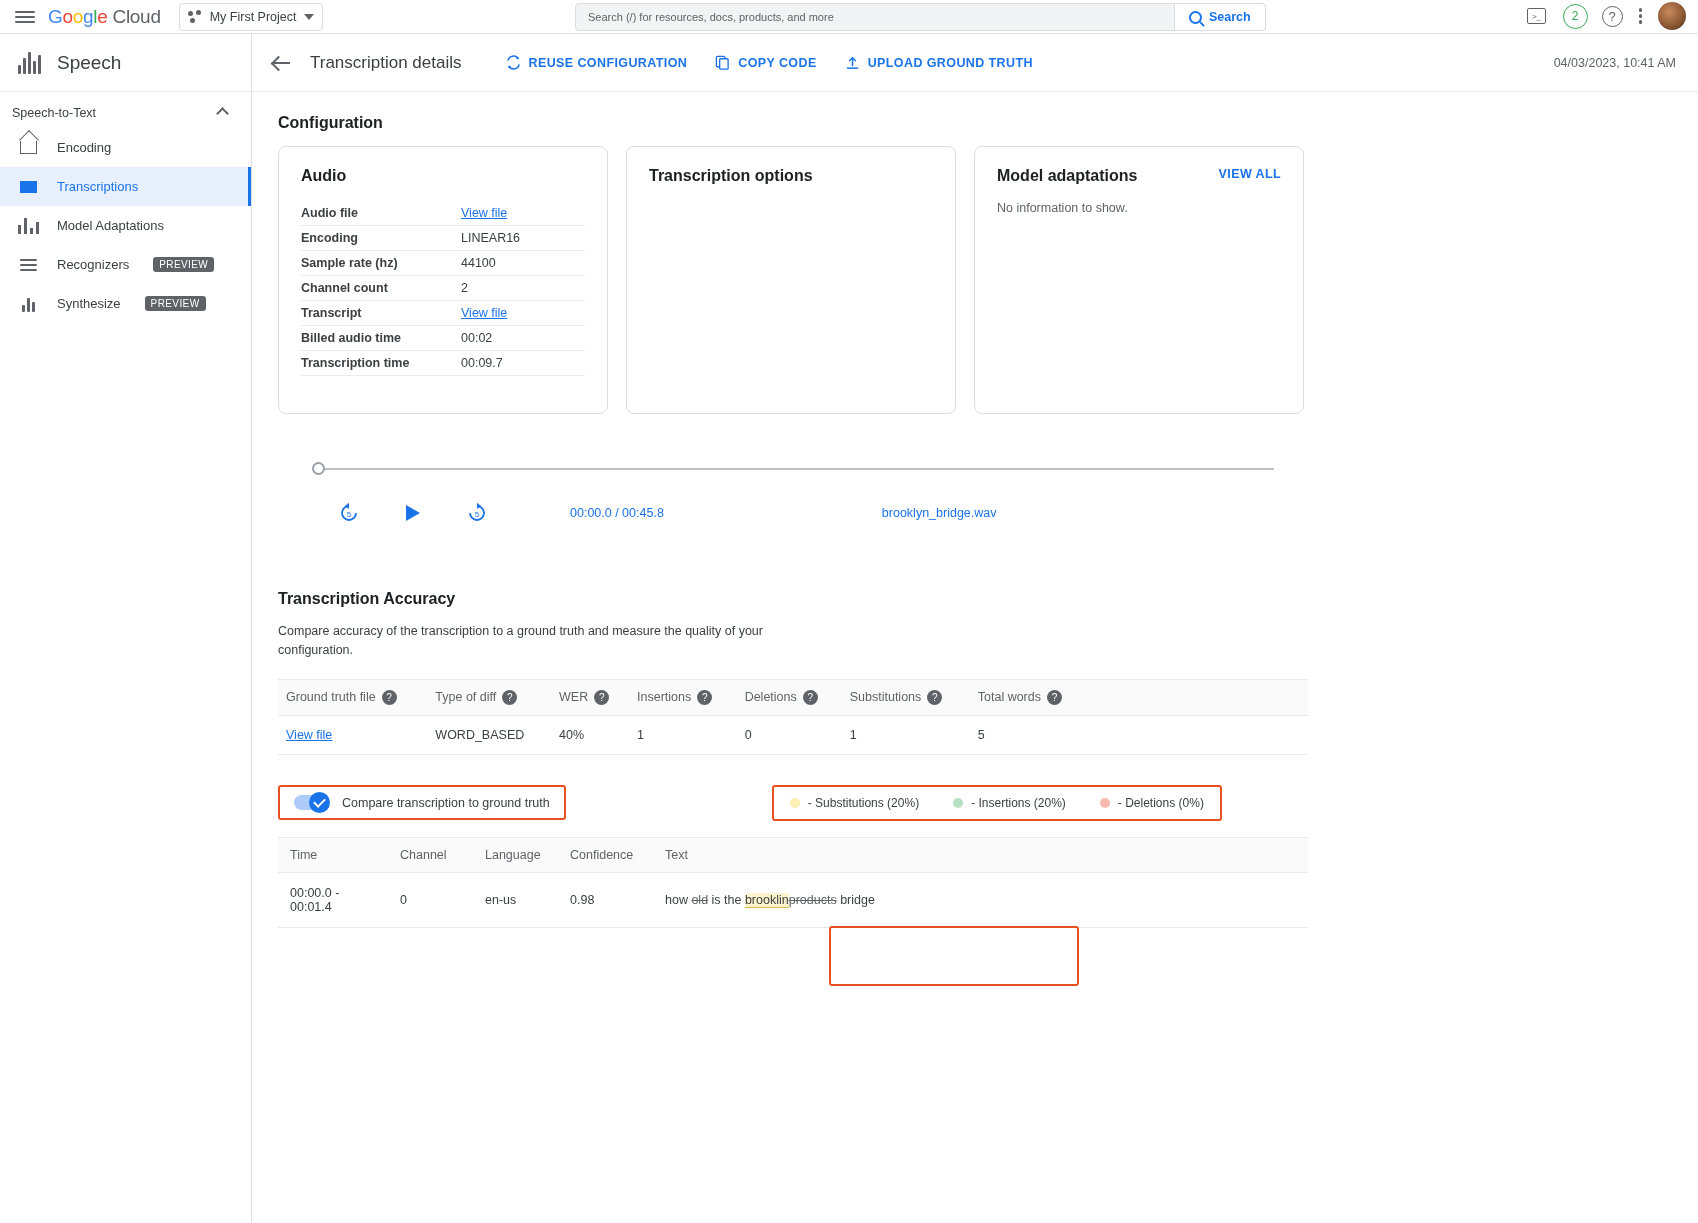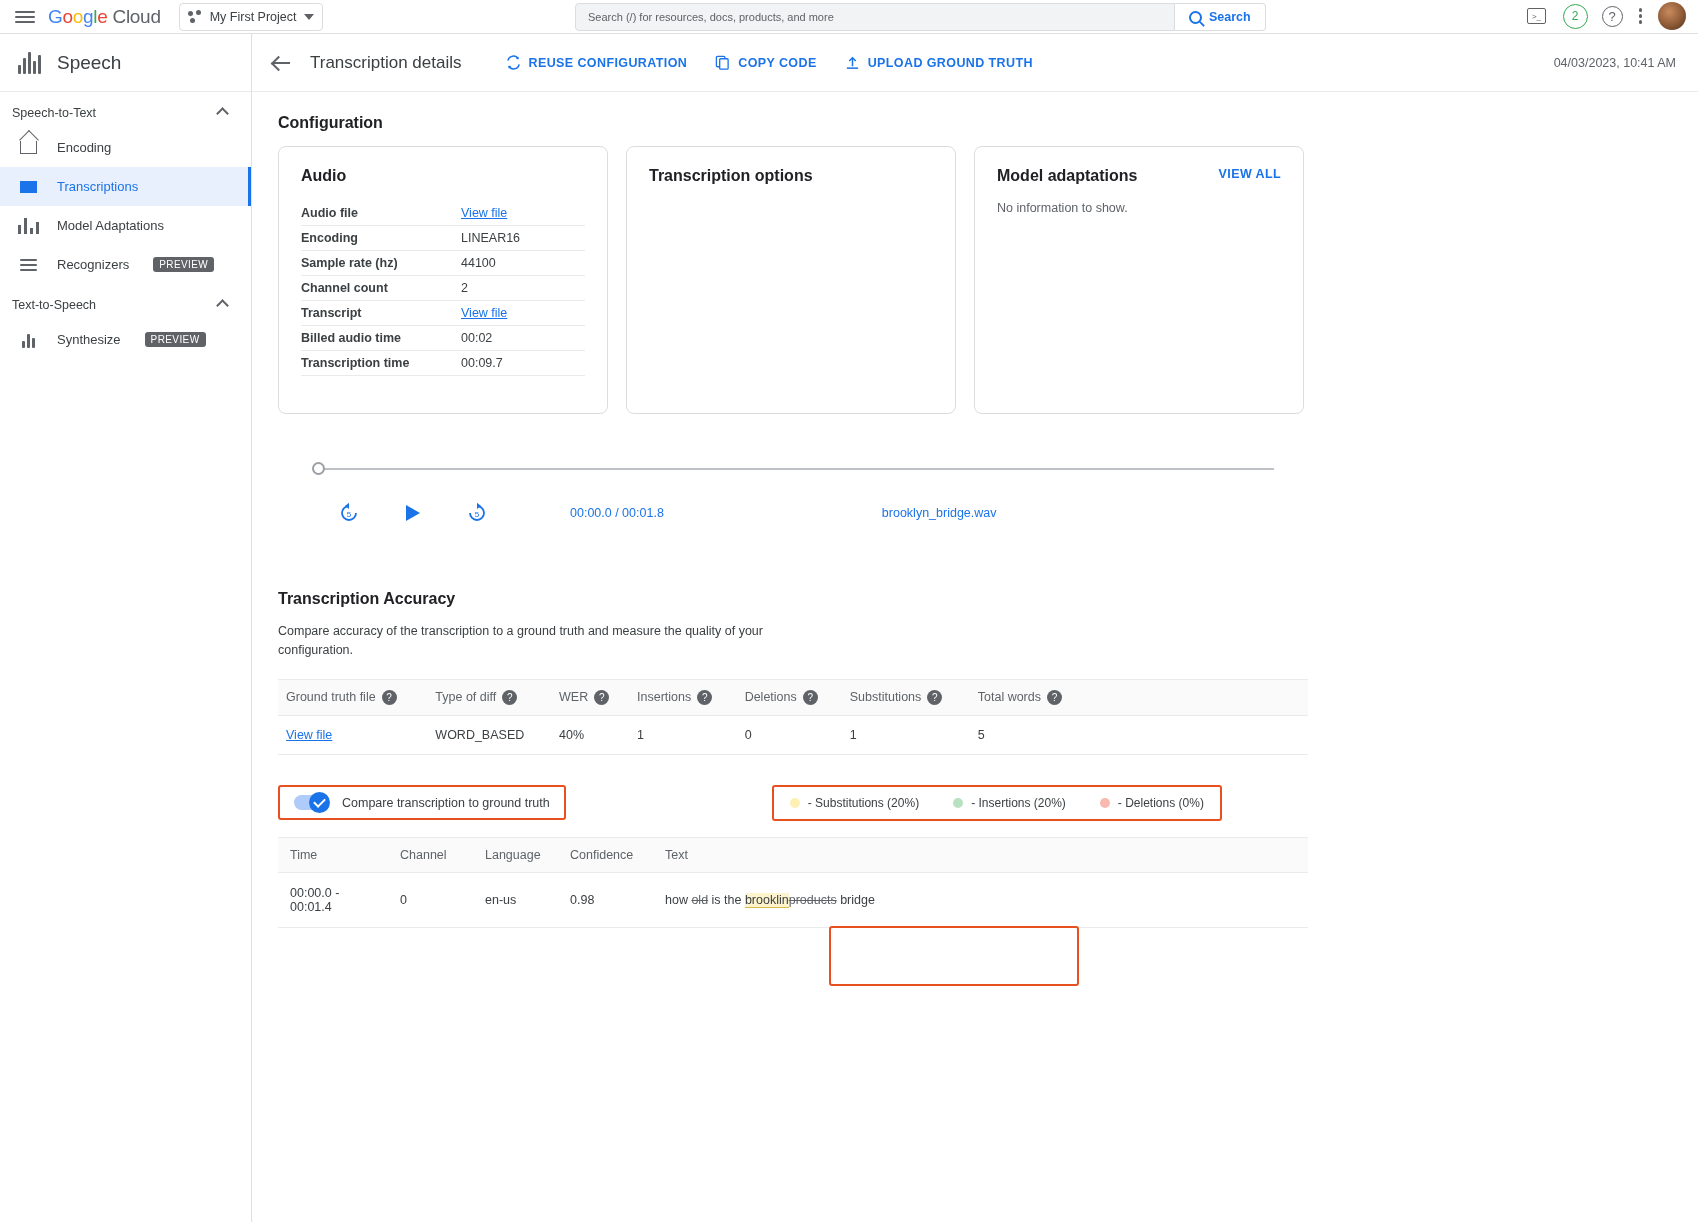--- a/index.html
+++ b/index.html
@@ -340,24 +340,20 @@
         <span class="lines">
             <i></i>
             <i></i>
             <i></i>
           </span>
       </span>
       <span>Recognizers</span>
       <span class="preview-chip">PREVIEW</span>
     </div>
 
-    <div class="side-section">
-      <span>Text-to-Speech</span>
-      <span class="chev-up"></span>
-    </div>
 
     <div class="side-item">
       <span class="ico">
         <span class="wave" style="height:16px">
             <i style="height:7px;background:#5f6368"></i>
             <i style="height:14px;background:#5f6368"></i>
             <i style="height:10px;background:#5f6368"></i>
           </span>
       </span>
       <span>Synthesize</span>
@@ -472,21 +468,21 @@
           <div class="cbtn">
               <span class="play-tri"></span>
             </div>
           <div class="cbtn">
             <svg width="24" height="24" viewBox="0 0 24 24">
               <path d="M12 5 A7 7 0 1 1 5 12" stroke="#1a73e8" stroke-width="1.8" fill="none"></path>
               <path d="M12 1.8 L12 8 L16 5 Z" fill="#1a73e8"></path>
               <text x="12" y="16" font-size="8" fill="#1a73e8" text-anchor="middle" font-family="Liberation Sans">5</text>
             </svg>
           </div>
-          <div class="time-txt">00:00.0 / 00:01.8</div>
+          <div class="time-txt">00:00.0 / 00:45.8</div>
           <div class="fname">brooklyn_bridge.wav</div>
         </div>
       </div>
 
       <div class="accuracy">
         <h2 class="sec">Transcription Accuracy</h2>
         <div class="sub">Compare accuracy of the transcription to a ground truth and measure the quality of your configuration.</div>
 
         <table class="grid">
           <thead>

